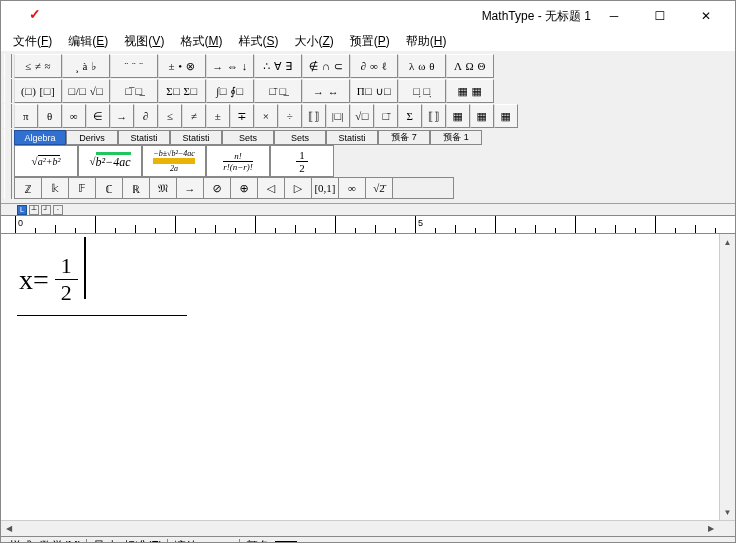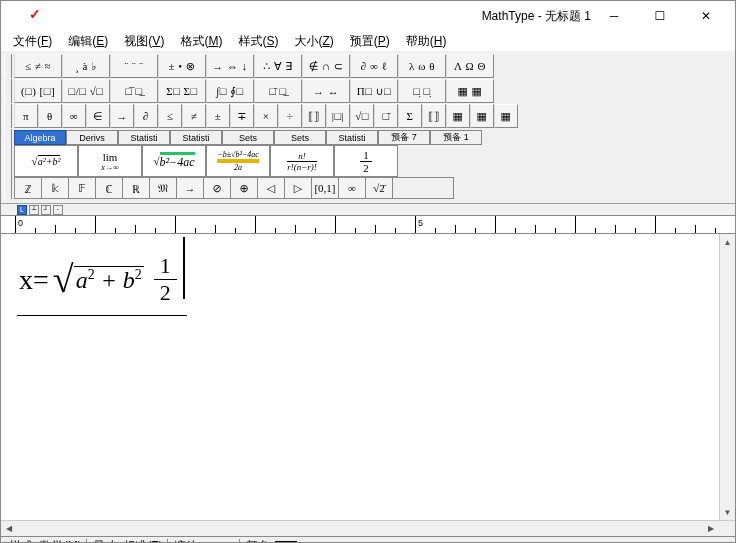--- a/index.html
+++ b/index.html
@@ -147,32 +147,26 @@
           <div class="tab">Statisti</div>
           <div class="tab">预备 7</div>
           <div class="tab">预备 1</div>
         </div>
       <div class="formulas" id="fbs">
           <div class="fb">
             <span style="font-style:normal">√</span>
             <span style="border-top:1px solid #000;font-size:10px">a²+b²</span>
           </div>
           <div class="fb">
-            <div style="text-align:center;font-size:11px;font-style:normal">
-              <div>lim</div>
-              <div style="font-size:8px;font-style:italic">x→∞</div>
-            </div>
-          </div>
-          <div class="fb">
             <span style="font-style:normal">√</span>
             <span style="border-top:3px solid #22c55e;font-size:12px">b²−4ac</span>
           </div>
           <div class="fb">
             <div style="text-align:center;font-size:8px">
-              <div style="border-bottom:4px solid #eab308">−b±√b²−4ac</div>
+              <div style="border-bottom:6px solid #eab308">−b±√b²−4ac</div>
               <div>2a</div>
             </div>
           </div>
           <div class="fb">
             <div style="text-align:center;font-size:9px">
               <div style="border-bottom:1px solid #000">n!</div>
               <div>r!(n−r)!</div>
             </div>
           </div>
           <div class="fb">
@@ -245,23 +239,20 @@
     <div class="tick major" data-n="" style="left: 654px;"></div>
     <div class="tick minor" style="left: 674px;"></div>
     <div class="tick med" style="left: 694px;"></div>
     <div class="tick minor" style="left: 714px;"></div>
   </div>
 
 <div class="editor-wrap">
   <div class="editor">
     <div class="formula">
       <span>x=</span>
-      <span class="sqrt">
-          <span class="rad"><span id="radc"><i>a</i><sup>2</sup> + <i>b</i><sup>2</sup></span></span>
-        </span>
       <span class="frac">
         <span class="n">1</span>
         <span class="d">2</span>
         <span class="cursor"></span>
       </span>
     </div>
   </div>
   <div class="vscroll">
     <div class="arr">▲</div>
     <div class="track"></div>

